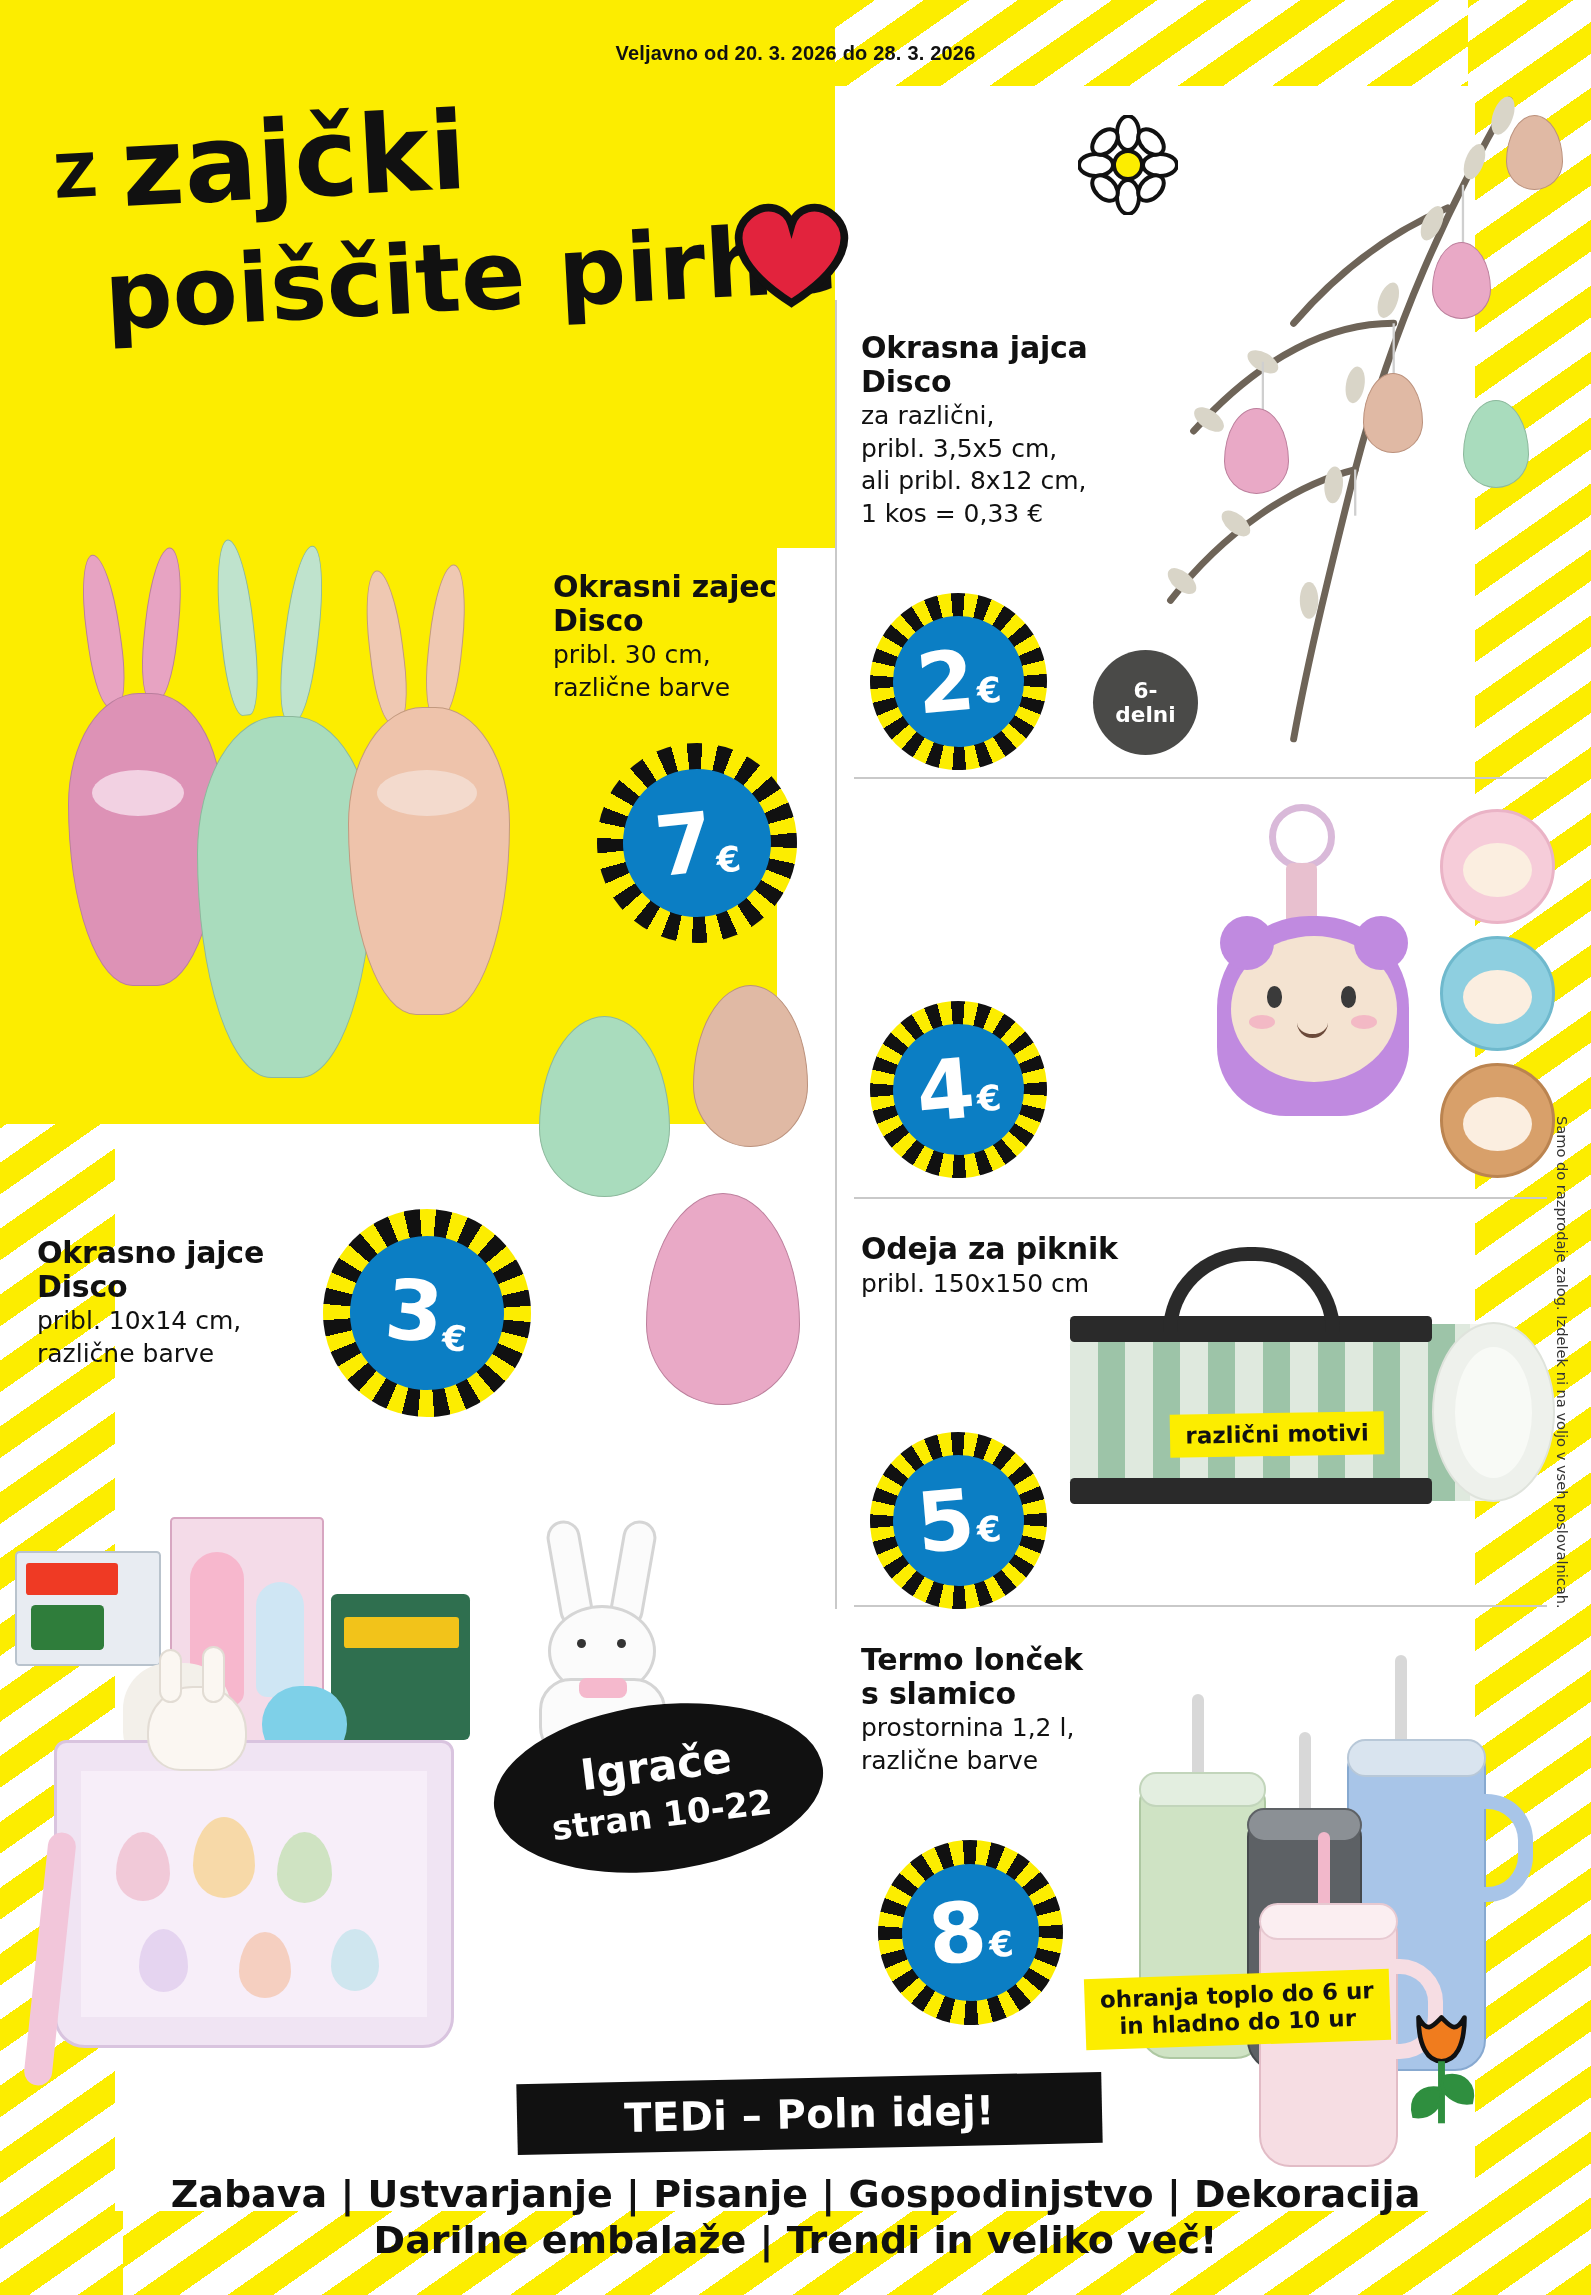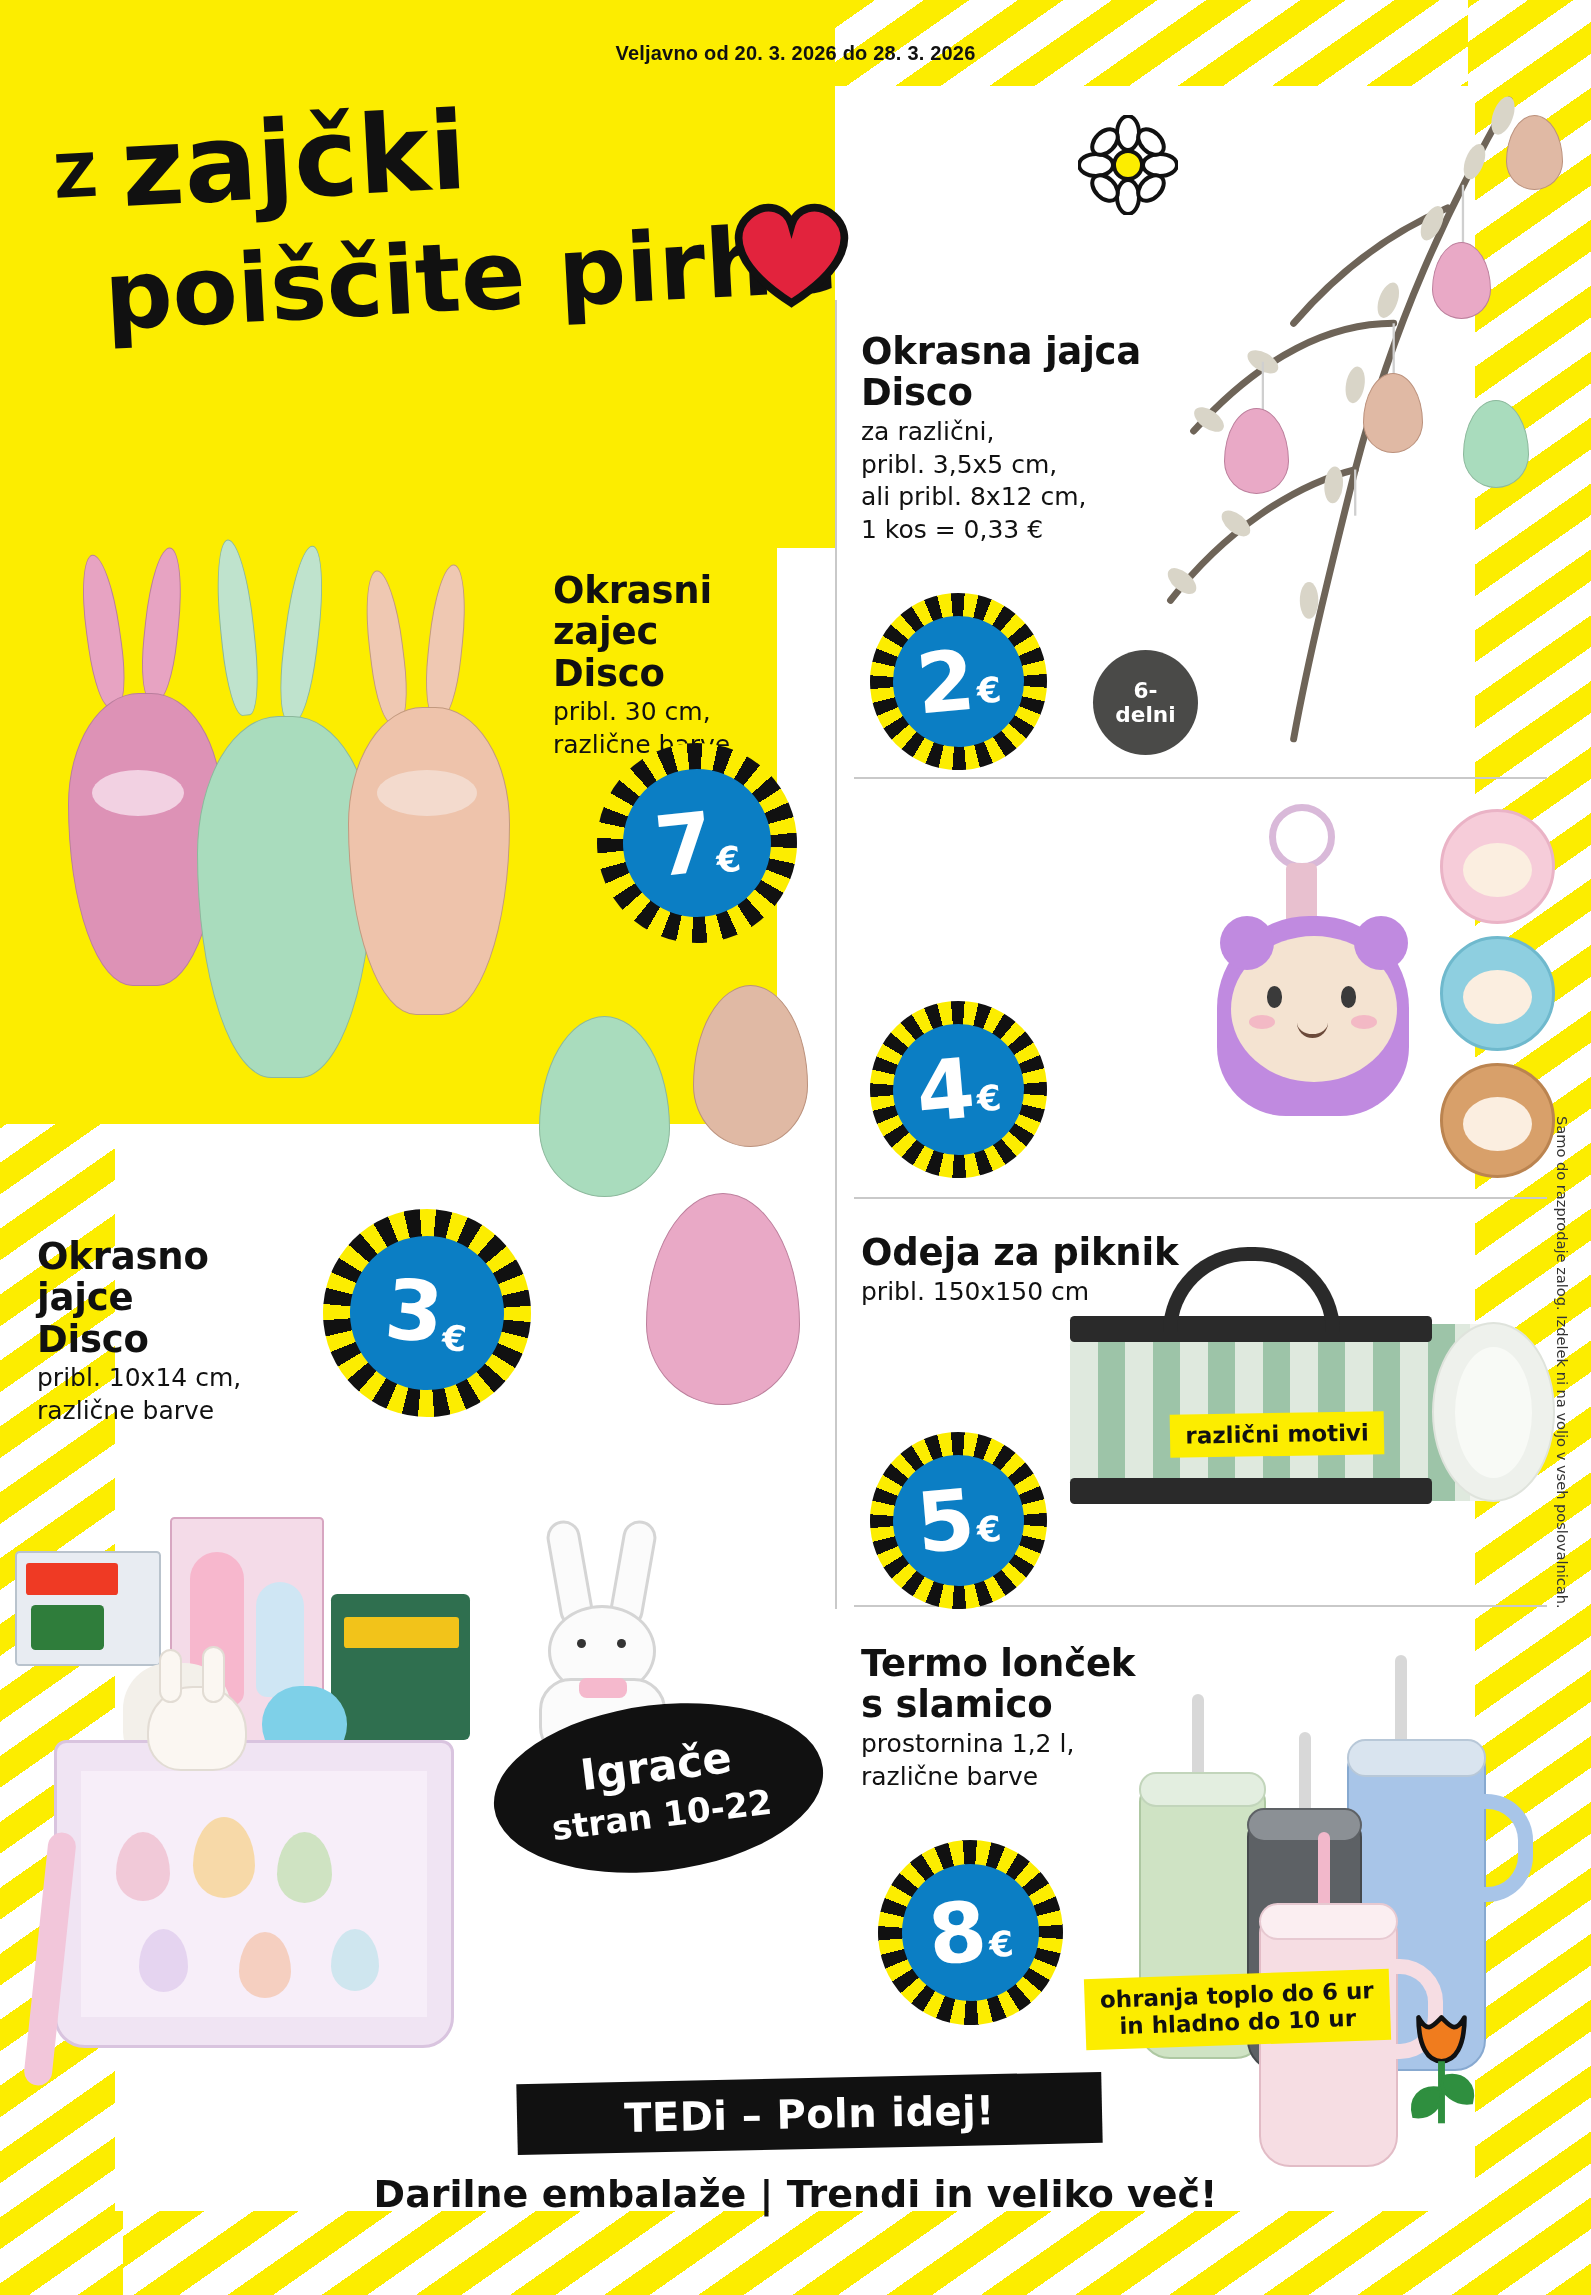--- a/index.html
+++ b/index.html
@@ -145,21 +145,21 @@
     position: absolute;
     left: 1078px; top: 115px;
     width: 100px; height: 100px;
     z-index: 32;
   }
 
   
   .ptitle {
     font-family: "DejaVu Sans", sans-serif;
     font-weight: bold;
-    font-size: 37px;
+    font-size: 30px;
     color: #111;
     line-height: 1.12;
     letter-spacing: -0.2px;
   }
   .pdesc {
     font-family: "DejaVu Sans", sans-serif;
     font-size: 25px;
     color: #111;
     line-height: 1.18;
     margin-top: 3.1px;
@@ -660,17 +660,18 @@
       <path d="M50 72 C70 66 80 80 76 94 C62 96 50 86 50 76" fill="#2f8f3f" stroke="#2f8f3f" stroke-width="3"></path>
     </svg>
   </div>
 
   <div class="side-legal">Samo do razprodaje zalog. Izdelek ni na voljo v vseh poslovalnicah.</div>
 
   <div class="footer-banner">
     <span>TEDi – Poln idej!</span>
   </div>
   <div class="footer-cats">
+    <div>Zabava | Ustvarjanje | Pisanje | Gospodinjstvo | Dekoracija</div>
     <div>Darilne embalaže | Trendi in veliko več!</div>
   </div>
 
 </div>
 
 
 </body></html>

